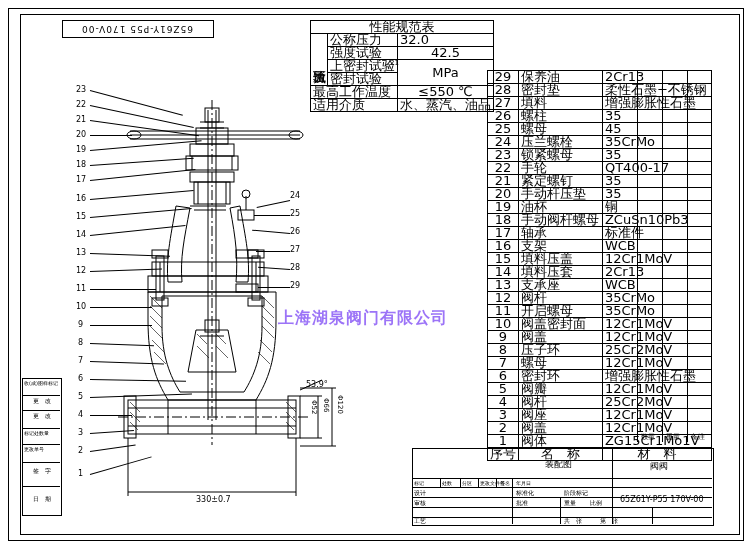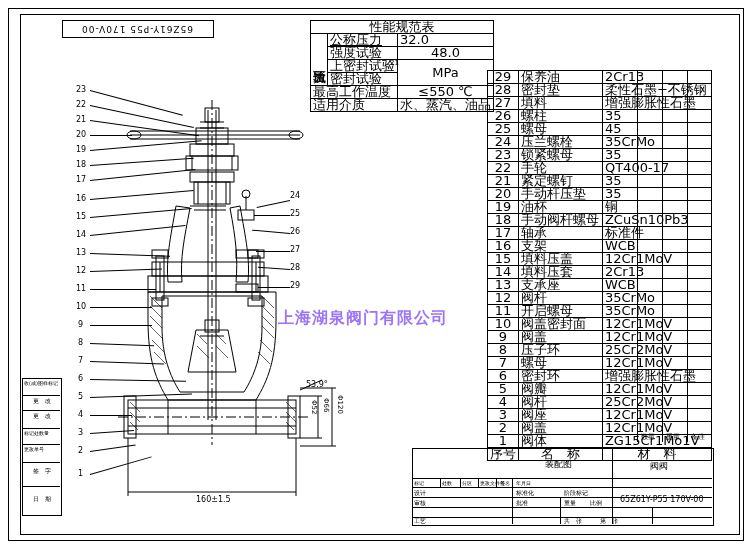--- a/index.html
+++ b/index.html
@@ -30,26 +30,26 @@
   <div style="position:absolute;left:62px;top:20px;width:150px;height:16px;border:1px solid #000;"></div>
   <div class="title-code" style="left:68px;top:24px;transform:rotate(180deg);transform-origin:center;width:138px;text-align:center;">65Z61Y-P55 170V-00</div>
 
   <table class="tbl" style="left:310px;top:20px;width:110px;">
     <tbody>
         <tr>
           <td colspan="3" style="text-align:center;">性能规范表</td>
         </tr>
     <tr>
       <td rowspan="4" class="vert" style="width:10px;text-align:center;">试验压力</td>
-      <td style="width:52px;text-decoration:underline;">公称压力</td>
+      <td style="width:52px;">公称压力</td>
       <td style="width:30px;">32.0</td>
     </tr>
     <tr>
       <td>强度试验</td>
-      <td style="text-align:center;">48.0</td>
+      <td style="text-align:center;">42.5</td>
     </tr>
     <tr>
       <td>上密封试验</td>
       <td rowspan="2" style="text-align:center;">MPa</td>
     </tr>
     <tr>
       <td>密封试验</td>
     </tr>
     <tr>
       <td colspan="2">最高工作温度</td>
@@ -342,21 +342,21 @@
       <line x1="300" y1="396" x2="322" y2="396"></line>
       <line x1="300" y1="438" x2="322" y2="438"></line>
       <line x1="332" y1="388" x2="332" y2="446"></line>
       <line x1="300" y1="388" x2="336" y2="388"></line>
       <line x1="300" y1="446" x2="336" y2="446"></line>
 
       <line x1="300" y1="390" x2="322" y2="380"></line>
     </g>
   </svg>
 
-  <div class="txt" style="left:196px;top:496px;font-size:8px;">160±1.5</div>
+  <div class="txt" style="left:196px;top:496px;font-size:8px;">330±0.7</div>
   <div class="txt" style="left:306px;top:381px;font-size:8px;">53.9°</div>
   <div class="txt vert" style="left:336px;top:395px;font-size:7px;">Φ120</div>
   <div class="txt vert" style="left:322px;top:398px;font-size:7px;">Φ66</div>
   <div class="txt vert" style="left:310px;top:400px;font-size:7px;">Φ52</div>
 
   <div class="label-col" style="left:76px;top:86px;">23</div>
   <div class="leader" style="left:90px;top:90px;width:96px;transform:rotate(15deg);transform-origin:left center;"></div>
   <div class="label-col" style="left:76px;top:101px;">22</div>
   <div class="leader" style="left:90px;top:105px;width:106px;transform:rotate(12deg);transform-origin:left center;"></div>
   <div class="label-col" style="left:76px;top:116px;">21</div>

